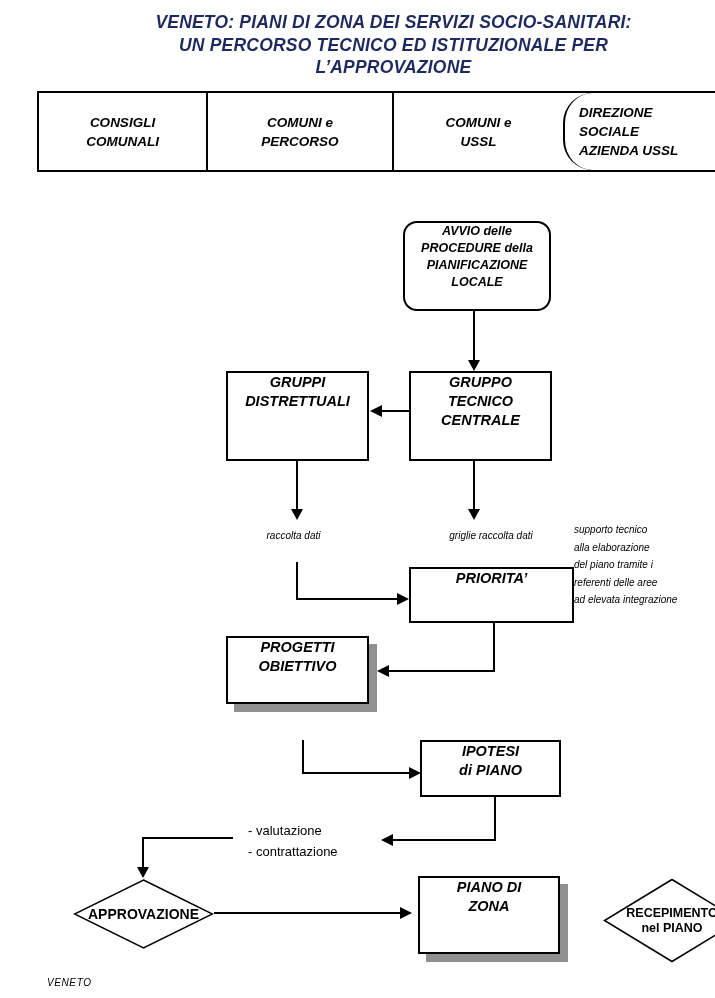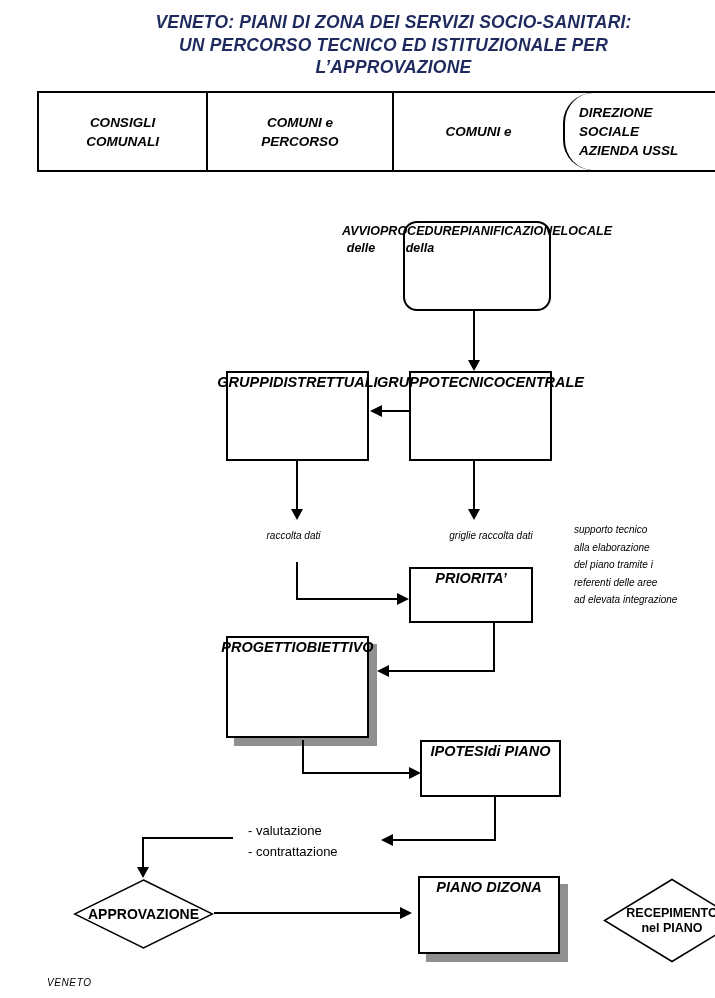--- a/index.html
+++ b/index.html
@@ -22,22 +22,22 @@
     box-sizing:border-box; border-left:2px solid #000;
     display:flex; flex-direction:column; justify-content:center;
     text-align:center; font-weight:bold; font-style:italic;
     font-size:13.5px; line-height:19px;
   }
   .hcell:first-child { border-left:none; }
   .hcell.left { text-align:left; padding-left:14px; }
   
   .node {
     position:absolute; box-sizing:border-box; background:#fff;
-    border:2px solid #000; display:flex; flex-direction:row;
-    justify-content:center; text-align:center;
+    border:2px solid #000; display:flex; flex-direction:column;
+    justify-content:flex-start; text-align:center;
     font-weight:bold; font-style:italic; font-size:14.5px; line-height:19px;
   }
   .node.small { font-size:12.5px; line-height:17px; border-radius:14px; }
   .shadowed { box-shadow:8px 8px 0 0 #909090; }
   
   .hline,.vline { position:absolute; background:#000; }
   .ah { position:absolute; width:0; height:0; }
   .ah-down  { border-left:6px solid transparent; border-right:6px solid transparent; border-top:11px solid #000; }
   .ah-left  { border-top:6px solid transparent; border-bottom:6px solid transparent; border-right:12px solid #000; }
   .ah-right { border-top:6px solid transparent; border-bottom:6px solid transparent; border-left:12px solid #000; }
@@ -73,20 +73,21 @@
     <div class="hcell" style="width:168px;">
       <div>CONSIGLI</div>
       <div>COMUNALI</div>
     </div>
     <div class="hcell" style="width:187px;">
       <div>COMUNI e</div>
       <div>PERCORSO</div>
     </div>
     <div class="hcell" style="width:172px;">
       <div>COMUNI e</div>
+      <div>USSL</div>
     </div>
     <div class="hcell left" style="width:185px;border-radius:30px;">
       <div>DIREZIONE</div>
       <div>SOCIALE</div>
       <div>AZIENDA USSL</div>
     </div>
   </div>
 
   <div class="node small" style="left:367px;top:221px;width:148px;height:90px;">
     <div>AVVIO delle</div>
@@ -114,37 +115,37 @@
 
   <div class="vline" style="left:260px;top:461px;width:2px;height:48px;"></div>
   <div class="ah ah-down" style="left:255px;top:509px;"></div>
 
   <div class="vline" style="left:437px;top:461px;width:2px;height:48px;"></div>
   <div class="ah ah-down" style="left:432px;top:509px;"></div>
 
   <div class="lbl-italic center" style="left:185px;top:527px;width:145px;">raccolta dati</div>
   <div class="lbl-italic center" style="left:370px;top:527px;width:170px;">griglie raccolta dati</div>
 
-  <div class="node" style="left:373px;top:567px;width:124px;height:56px;">
+  <div class="node" style="left:373px;top:567px;width:165px;height:56px;">
     <div>PRIORITA’</div>
   </div>
 
   <div class="lbl-italic" style="left:538px;top:521px;width:175px;">
     <div>supporto tecnico</div>
     <div>alla elaborazione</div>
     <div>del piano tramite i</div>
     <div>referenti delle aree</div>
     <div>ad elevata integrazione</div>
   </div>
 
   <div class="vline" style="left:260px;top:562px;width:2px;height:38px;"></div>
   <div class="hline" style="left:260px;top:598px;width:101px;height:2px;"></div>
   <div class="ah ah-right" style="left:361px;top:593px;"></div>
 
-  <div class="node shadowed" style="left: 190px; top: 636px; width: 143px; height: 102px; box-shadow: rgb(144, 144, 144) 8px 8px 0px 0px;">
+  <div class="node shadowed" style="left: 190px; top: 636px; width: 143px; height: 68px; box-shadow: rgb(144, 144, 144) 8px 8px 0px 0px;">
     <div>PROGETTI</div>
     <div>OBIETTIVO</div>
   </div>
 
   <div class="vline" style="left:457px;top:623px;width:2px;height:49px;"></div>
   <div class="hline" style="left:353px;top:670px;width:106px;height:2px;"></div>
   <div class="ah ah-left" style="left:341px;top:665px;"></div>
 
   <div class="node" style="left:384px;top:740px;width:141px;height:57px;">
     <div>IPOTESI</div>

